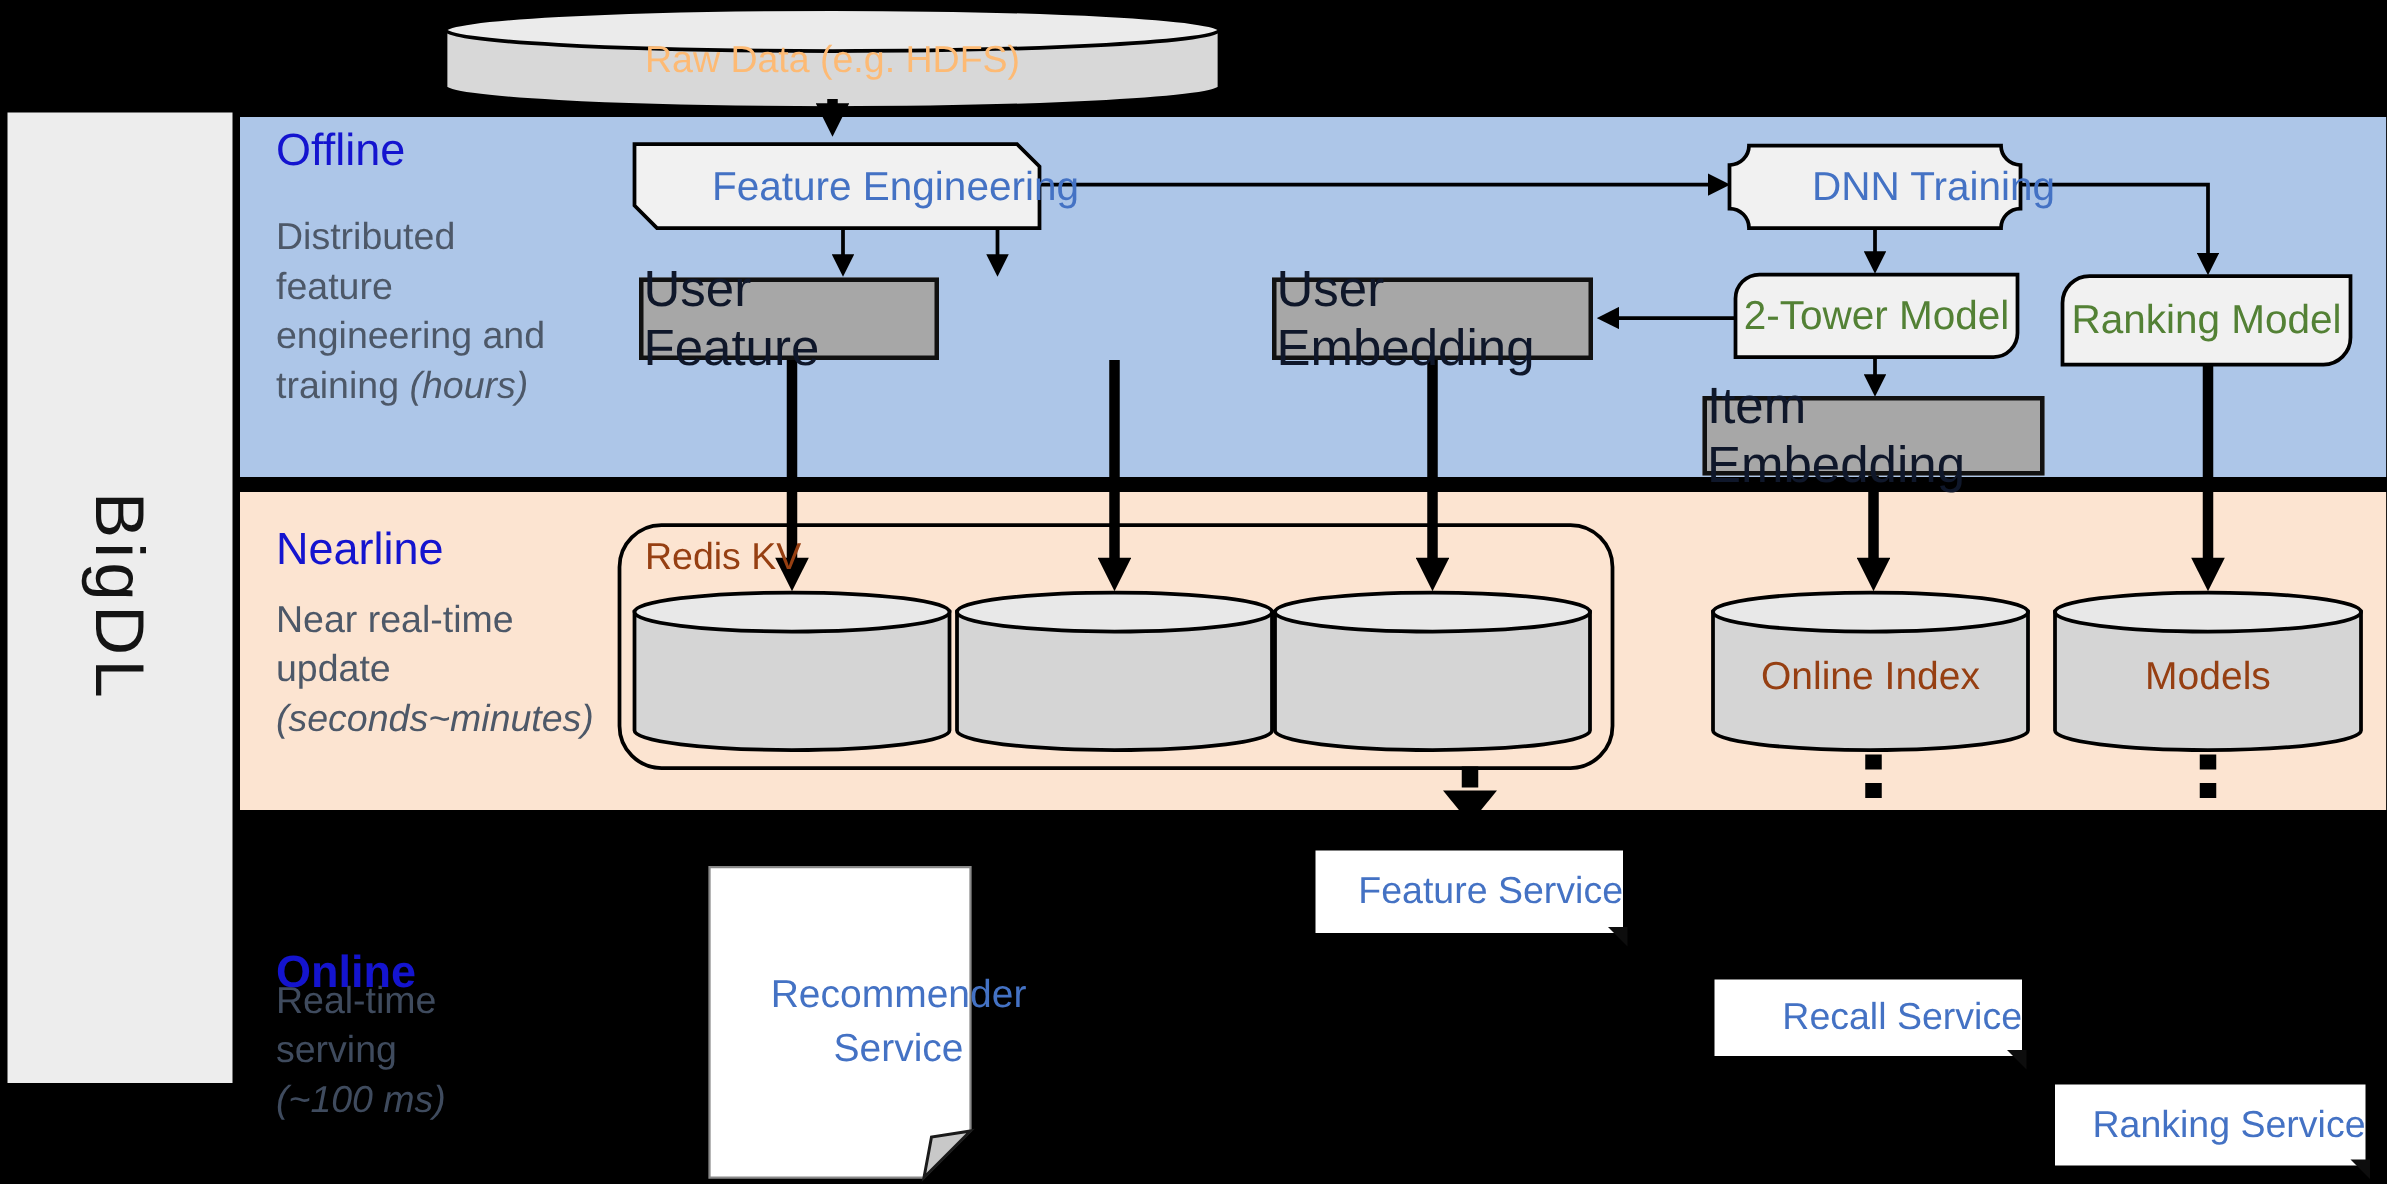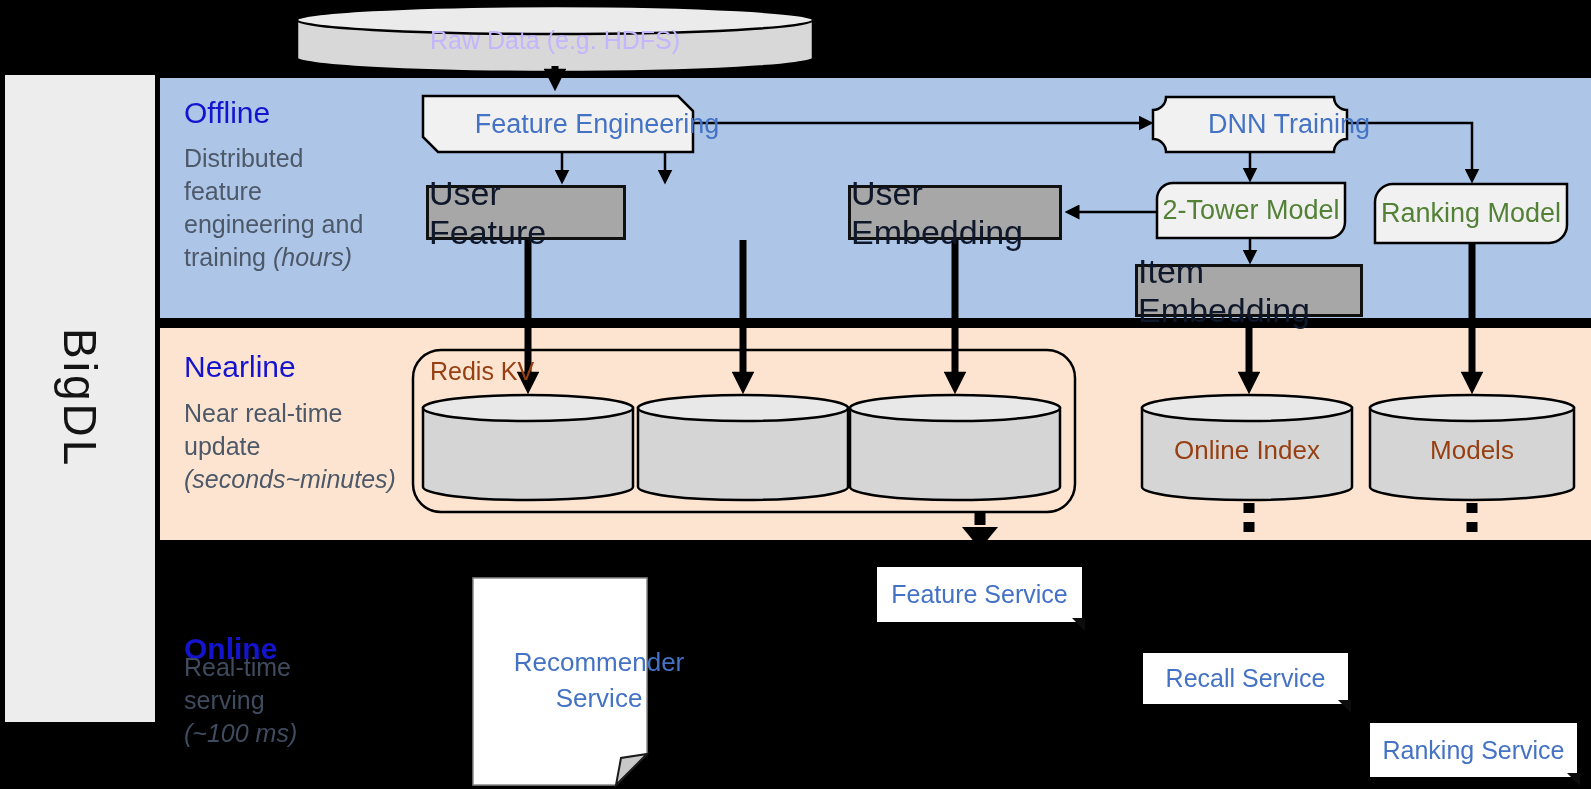--- a/index.html
+++ b/index.html
@@ -16,21 +16,21 @@
   .band-title{position:absolute;font-size:30px;font-weight:500;color:var(--band-title-blue);}
   .band-desc{position:absolute;font-size:25px;line-height:33px;color:var(--desc-gray);}
   .band-desc .it{font-style:italic;}
   .gbox{position:absolute;background:var(--box-gray);border:3px solid #111;box-sizing:border-box;
         display:flex;align-items:center;justify-content:center;font-size:34px;color:#0f172a;}
   .shape-label{position:absolute;display:flex;align-items:center;justify-content:center;
         text-align:center;font-size:27px;}
   .blue-t{color:var(--accent-blue);padding-left:39px;}
   .green-t{color:var(--accent-green);}
   .brown-t{color:var(--accent-brown);}
-  .sbox{position:absolute;background:#fff;display:flex;align-items:center;justify-content:center;
+  .sbox{position:absolute;background:#fff;display:flex;align-items:center;justify-content:flex-end;
         font-size:25px;color:var(--accent-blue);box-sizing:border-box;}
   .fold{position:absolute;right:-3px;bottom:-9px;width:0;height:0;
         border-top:13px solid #0d0d0d;border-left:13px solid transparent;}
   #sidebar{position:absolute;left:5px;top:75px;width:150px;height:647px;background:#ededed;
         display:flex;align-items:center;justify-content:center;}
   #brand{writing-mode:vertical-rl;font-size:46px;color:#141414;letter-spacing:3px;}
   svg{position:absolute;left:0;top:0;}
 </style>
 </head>
 <body>
@@ -107,23 +107,23 @@
     <path d="M1472,243 V383" stroke="#000" stroke-width="7" fill="none" marker-end="url(#mThick)"></path>
 
     <g>
       <path d="M980,511 V525" stroke="#000" stroke-width="11"></path>
       <path d="M962,527 H998 L980,549 Z" fill="#000"></path>
     </g>
     <path d="M1249,503 V540" stroke="#000" stroke-width="11" stroke-dasharray="10 9"></path>
     <path d="M1472,503 V540" stroke="#000" stroke-width="11" stroke-dasharray="10 9"></path>
   </svg>
 
-  <div class="abs center" style="left:305px;top:26px;width:500px;height:28px;font-size:25px;color:#c4b5fd;">Raw Data (e.g. HDFS)</div>
+  <div class="abs center" style="left:305px;top:26px;width:500px;height:28px;font-size:25px;color:#fdba74;">Raw Data (e.g. HDFS)</div>
 
-  <div class="band-title" style="left:184px;top:96px;">Offline</div>
+  <div class="band-title" style="left:184px;top:84px;">Offline</div>
   <div class="band-desc" style="left:184px;top:142px;width:195px;">
     <span>Distributed feature engineering and training </span><span class="it">(hours)</span>
   </div>
 
   <div class="band-title" style="left:184px;top:350px;">Nearline</div>
   <div class="band-desc" style="left:184px;top:397px;width:228px;">
     <span>Near real-time update </span><span class="it">(seconds~minutes)</span>
   </div>
 
   <div class="band-title" style="left:184px;top:632px;font-weight:700;">Online</div>

